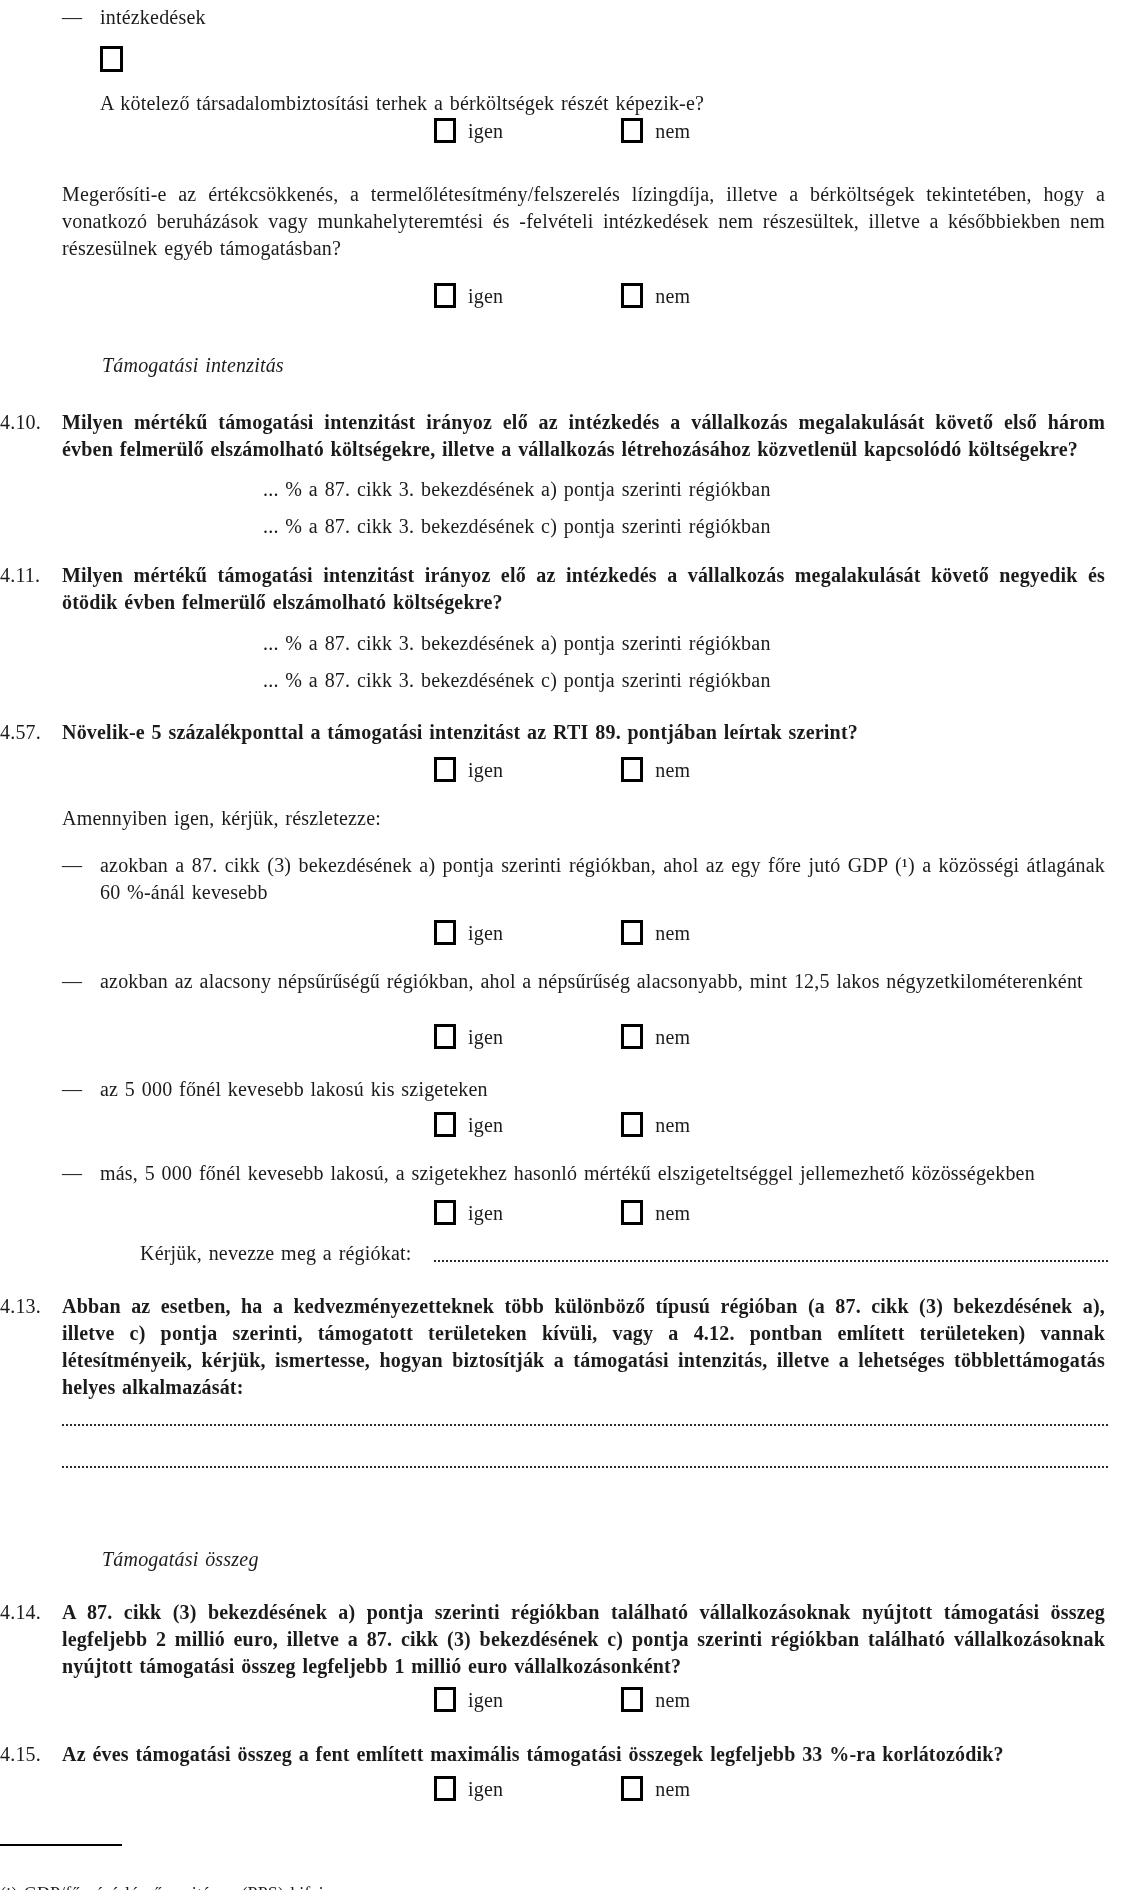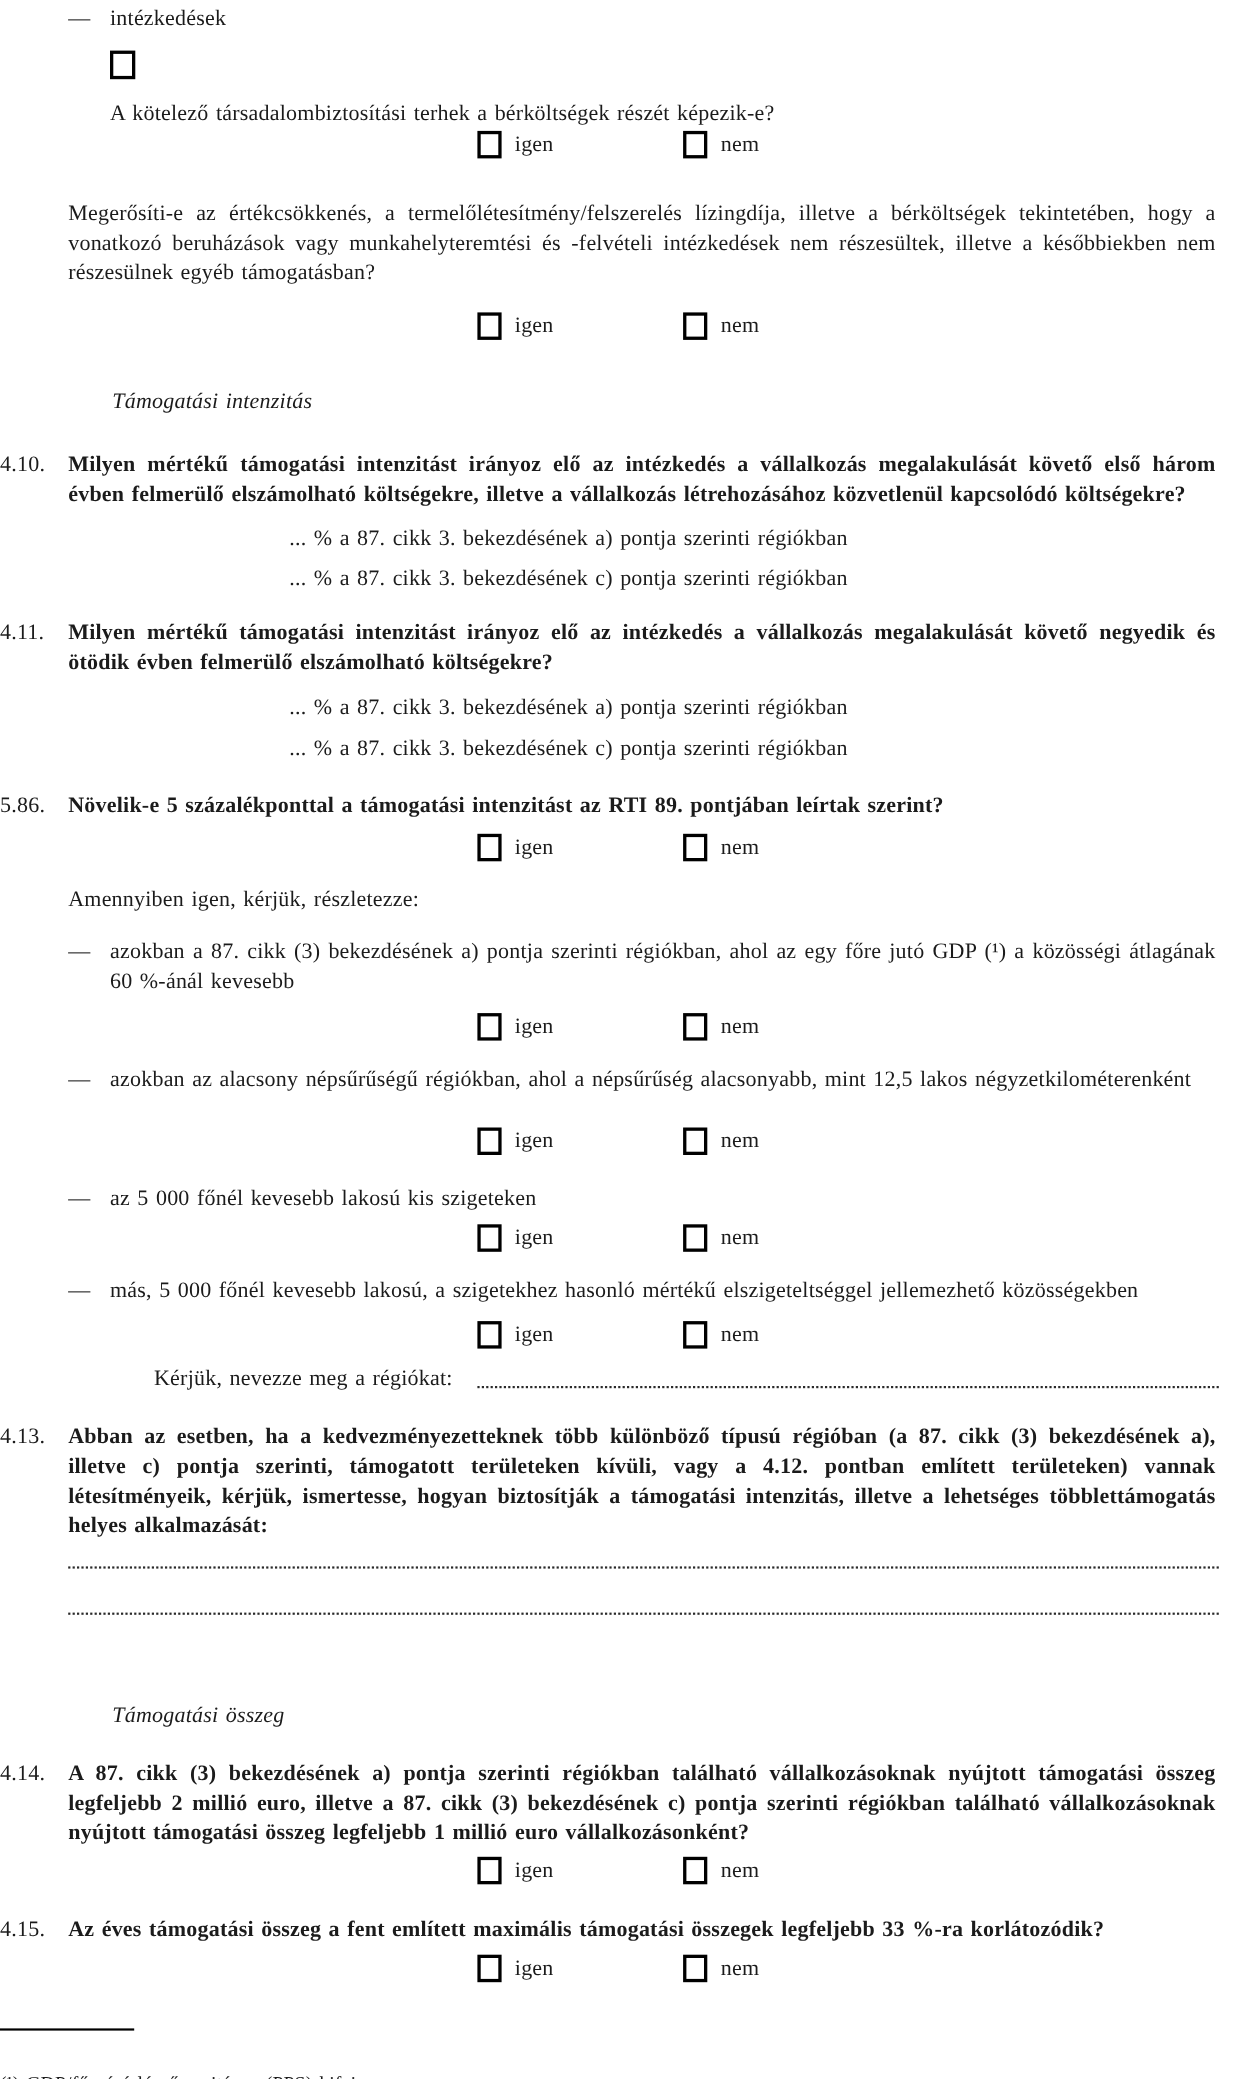--- a/index.html
+++ b/index.html
@@ -33,21 +33,21 @@
   
   .cbrow { position: absolute; left: 434px; display: flex; align-items: center; height: 26px; }
   .cb {
     display: inline-block;
     width: 16px; height: 19px;
     border: 3px solid #000;
     background: #fff;
     flex: none;
   }
   .cblabel { margin-left: 12px; }
-  .cbgroup { display: flex; align-items: center; }
+  .cbgroup { display: flex; align-items: flex-start; }
   .cbgroup.second { margin-left: 118px; }
   
   .cb-lone { position: absolute; left: 100px; width: 17px; height: 20px; border: 3px solid #000; background:#fff; }
   
   .kerjuk { position: absolute; left: 100px; width: 1008px; display: flex; }
   .kerjuk-label { flex: none; margin-left: 40px; }
   .dotfill { flex: 1; margin-left: 22px; border-bottom: 2px dotted #2a2a2a; height: 20px; }
   
   .answer-line { position: absolute; left: 62px; width: 1046px; border-bottom: 2px dotted #2a2a2a; height: 0; }
   
@@ -102,21 +102,21 @@
   <div class="pct" style="top:513px">... % a 87. cikk 3. bekezdésének c) pontja szerinti régiókban</div>
 
   <div class="q" style="top:562px">
     <span class="qnum">4.11.</span>
     <div class="qtext">Milyen mértékű támogatási intenzitást irányoz elő az intézkedés a vállalkozás megalakulását követő negyedik és ötödik évben felmerülő elszámolható költségekre?</div>
   </div>
   <div class="pct" style="top:630px">... % a 87. cikk 3. bekezdésének a) pontja szerinti régiókban</div>
   <div class="pct" style="top:667px">... % a 87. cikk 3. bekezdésének c) pontja szerinti régiókban</div>
 
   <div class="q" style="top:719px">
-    <span class="qnum">5.86.</span>
+    <span class="qnum">4.57.</span>
     <div class="qtext">Növelik-e 5 százalékponttal a támogatási intenzitást az RTI 89. pontjában leírtak szerint?</div>
   </div>
 
   <div class="cbrow" style="top:757px">
     <span class="cbgroup">
         <span class="cb"></span>
         <span class="cblabel">igen</span>
       </span>
     <span class="cbgroup second">
         <span class="cb"></span>

